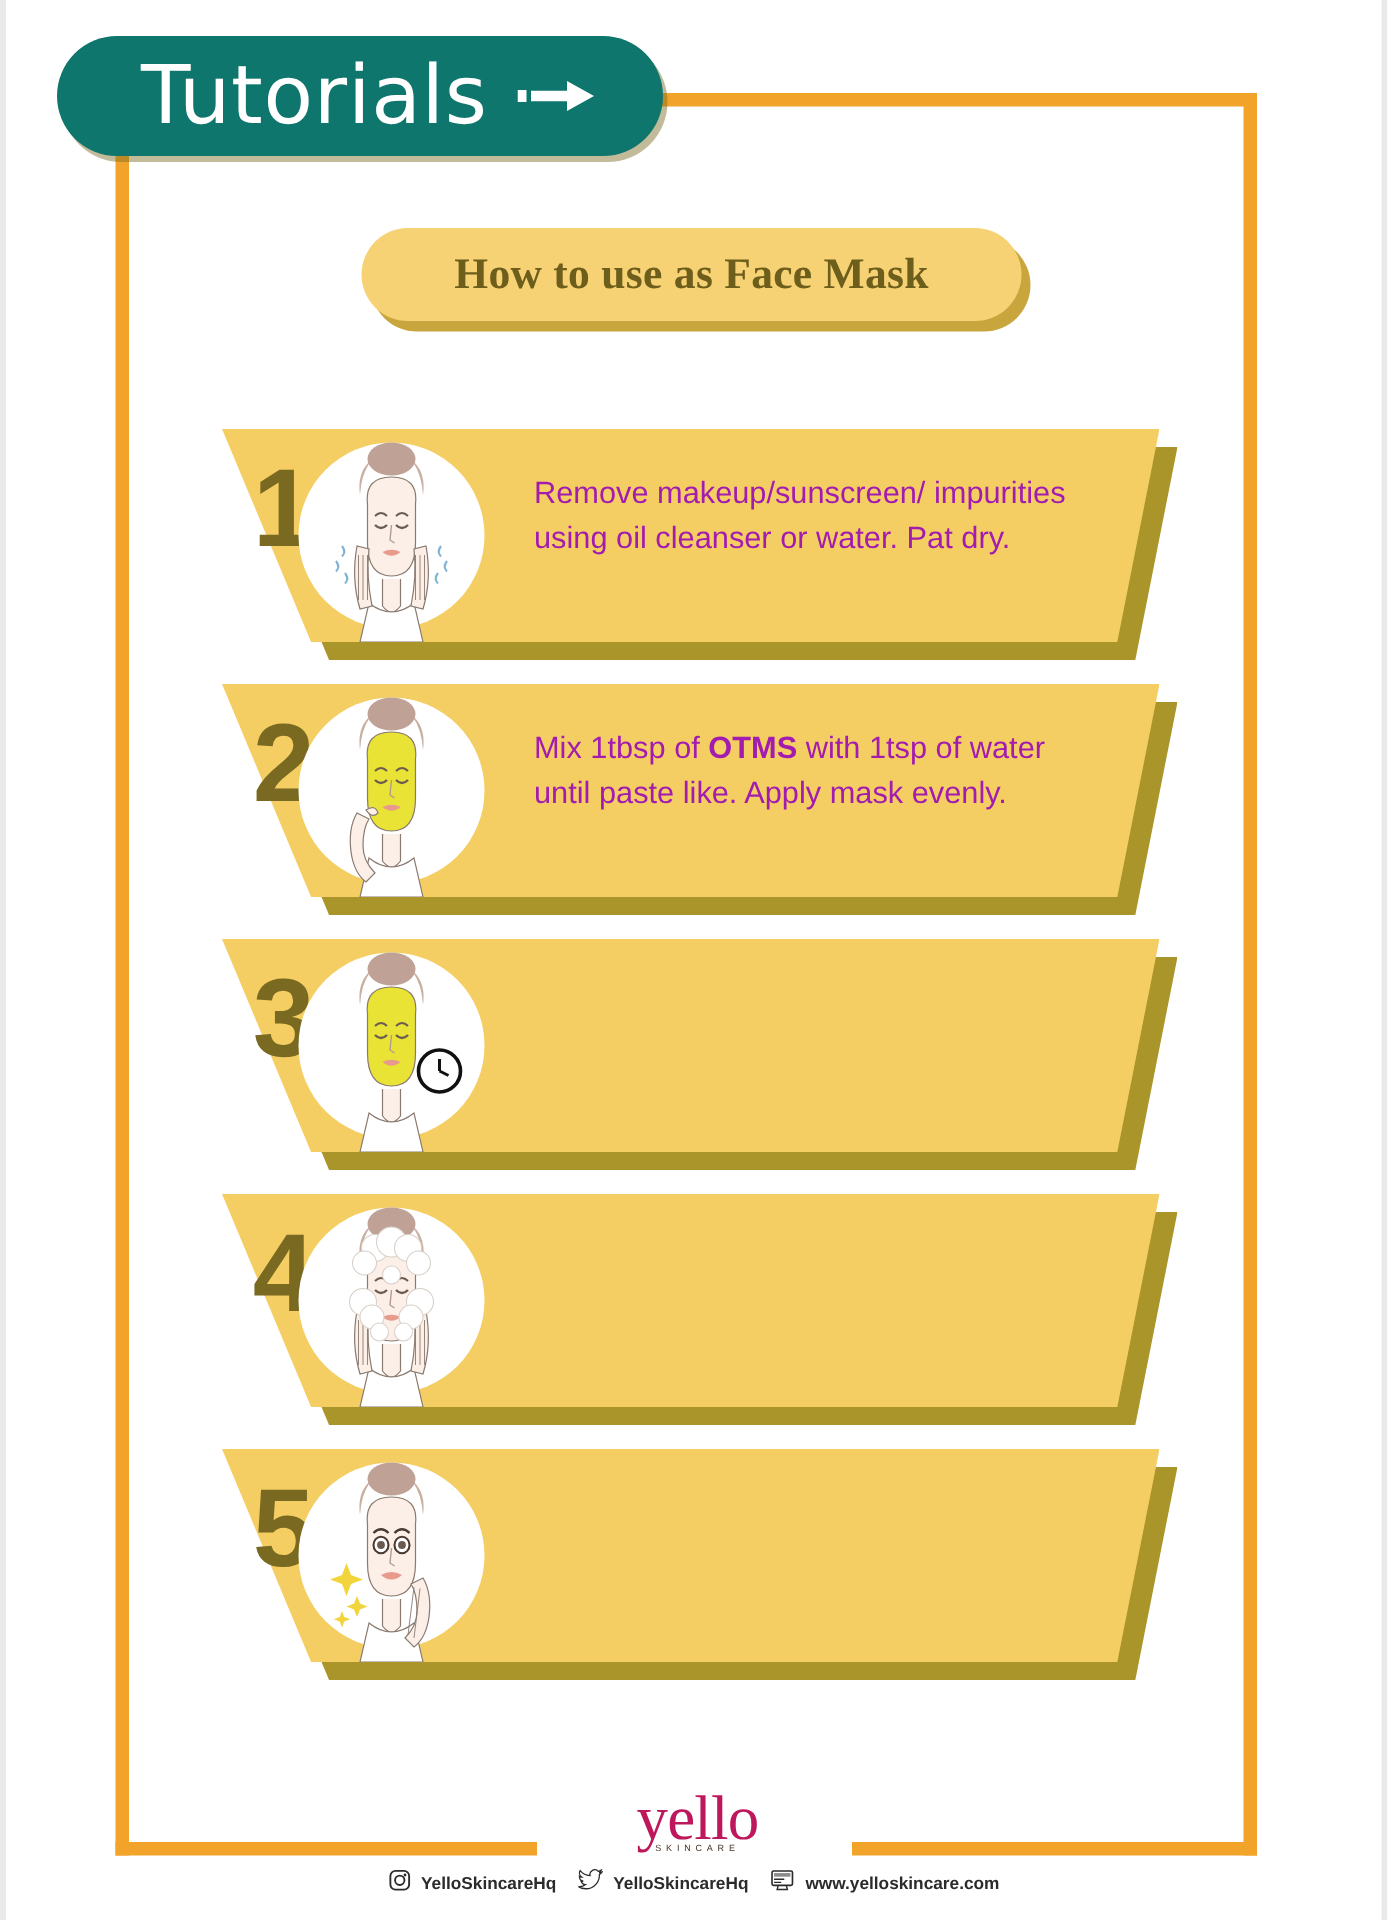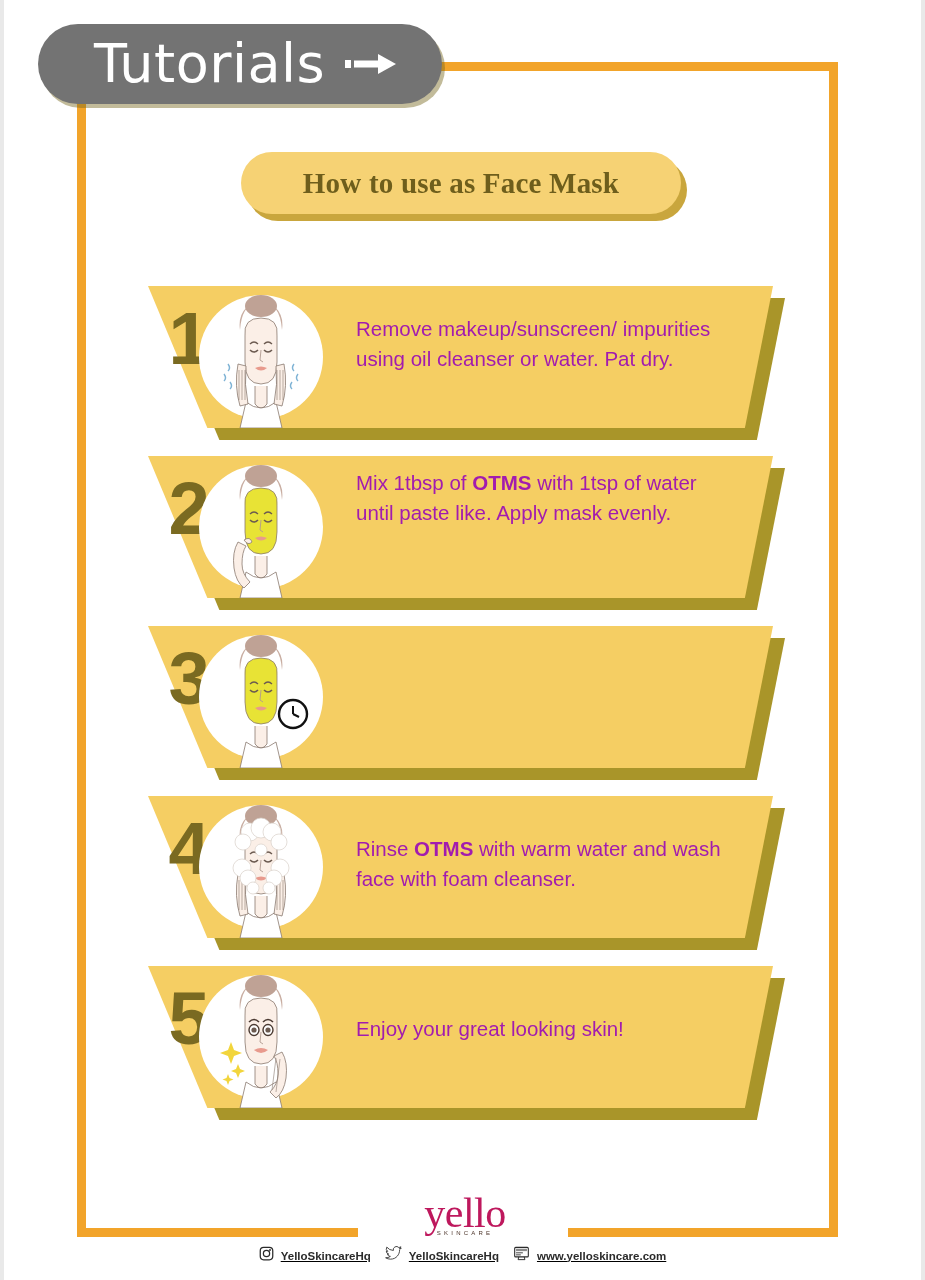--- a/index.html
+++ b/index.html
@@ -39,21 +39,21 @@
   .frame-bottom-l { left: 77px;  top: 1228px; width: 281px; height: 9px; }
   .frame-bottom-r { left: 568px; top: 1228px; width: 270px; height: 9px; }
 
   
   .title-pill {
     position: absolute;
     left: 38px;
     top: 24px;
     width: 404px;
     height: 80px;
-    background: #737373;
+    background: #0f766e;
     border-radius: 40px;
     box-shadow: 3px 4px 0 rgba(120,105,32,0.45);
     display: flex;
     align-items: center;
     padding-left: 56px;
     box-sizing: border-box;
   }
   .title-text {
     color: #ffffff;
     font-size: 54px;
@@ -194,21 +194,20 @@
     width: 925px;
     display: flex;
     align-items: center;
     justify-content: center;
     gap: 14px;
   }
   .social-item {
     display: flex;
     align-items: center;
     gap: 7px;
-    text-decoration: underline;
   }
   .social-label {
     color: #2b2b2b;
     font-size: 11.5px;
     font-weight: bold;
     font-family: "Liberation Sans", sans-serif;
   }
 </style>
 </head>
 <body>
@@ -302,21 +301,21 @@
           <path d="M52 58 Q56 54 60 58" fill="none" stroke="#6b5a50" stroke-width="1.3"></path>
           <path d="M66 58 Q70 54 74 58" fill="none" stroke="#6b5a50" stroke-width="1.3"></path>
           <path d="M52 64 Q56 68 60 64" fill="none" stroke="#6b5a50" stroke-width="1.6"></path>
           <path d="M66 64 Q70 68 74 64" fill="none" stroke="#6b5a50" stroke-width="1.6"></path>
           <path d="M63 64 L62 74 L65 76" fill="none" stroke="#b09a90" stroke-width="0.9"></path>
           <path d="M57 82 Q63 79 69 82 Q63 87 57 82Z" fill="#E89A8D"></path>
           <path d="M40 86 Q34 96 36 112 Q38 126 46 132 L52 126 Q44 118 44 108 Q44 96 48 90Z" fill="#FBEFE7" stroke="#8a7a70" stroke-width="0.8"></path>
           <path d="M46 84 q6 -4 8 2 q-4 4 -8 -2z" fill="#FBEFE7" stroke="#8a7a70" stroke-width="0.8"></path>
         </svg>
       </div>
-      <div class="step-text" style="top:12px">Mix 1tbsp of <b>OTMS</b> with 1tsp of water until paste like. Apply mask evenly.</div>
+      <div class="step-text" style="top:28px">Mix 1tbsp of <b>OTMS</b> with 1tsp of water until paste like. Apply mask evenly.</div>
     </div>
 
     <div class="step" style="top:626px">
       <div class="step-shadow"></div>
       <div class="step-banner"></div>
       <div class="step-num">3</div>
       <div class="step-avatar">
         <svg width="126" height="142" viewBox="0 0 126 142">
           <circle cx="63" cy="71" r="62" fill="#ffffff"></circle>
           <path d="M42 44 Q44 16 63 16 Q82 16 84 44 Q86 30 78 22 Q70 12 63 12 Q56 12 48 22 Q40 30 42 44Z" fill="#C9AEA2"></path>
@@ -376,21 +375,20 @@
             <circle cx="44" cy="72" r="9"></circle>
               <circle cx="50" cy="82" r="8"></circle>
               <circle cx="82" cy="72" r="9"></circle>
             <circle cx="76" cy="82" r="8"></circle>
               <circle cx="63" cy="54" r="6"></circle>
             <circle cx="55" cy="92" r="6"></circle>
               <circle cx="71" cy="92" r="6"></circle>
           </g>
         </svg>
       </div>
-      <div class="step-text" style="top:38px">Rinse <b>OTMS</b> with warm water and wash face with foam cleanser.</div>
     </div>
 
     <div class="step" style="top:966px">
       <div class="step-shadow"></div>
       <div class="step-banner"></div>
       <div class="step-num">5</div>
       <div class="step-avatar">
         <svg width="126" height="142" viewBox="0 0 126 142">
           <circle cx="63" cy="71" r="62" fill="#ffffff"></circle>
           <path d="M42 44 Q44 16 63 16 Q82 16 84 44 Q86 30 78 22 Q70 12 63 12 Q56 12 48 22 Q40 30 42 44Z" fill="#C9AEA2"></path>
@@ -411,21 +409,20 @@
             <line x1="78" y1="92" x2="74" y2="124"></line>
               <line x1="82" y1="93" x2="78" y2="126"></line>
           </g>
           <g fill="#F2D53C">
             <polygon points="33,76 36,84 44,87 36,90 33,98 30,90 22,87 30,84"></polygon>
             <polygon points="40,98 42,103 47,105 42,107 40,112 38,107 33,105 38,103"></polygon>
             <polygon points="30,108 31.5,112 35.5,113.5 31.5,115 30,119 28.5,115 24.5,113.5 28.5,112"></polygon>
           </g>
         </svg>
       </div>
-      <div class="step-text" style="top:48px">Enjoy your great looking skin!</div>
     </div>
 
   </div>
 
   <div class="logo-block">
     <div class="logo-word">yello</div>
     <div class="logo-sub">SKINCARE</div>
   </div>
 
   <div class="social-row">

